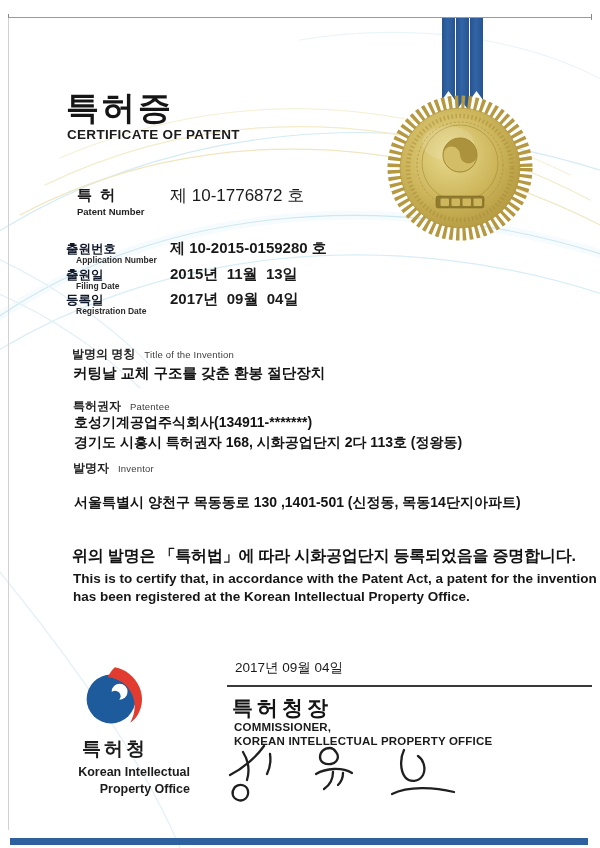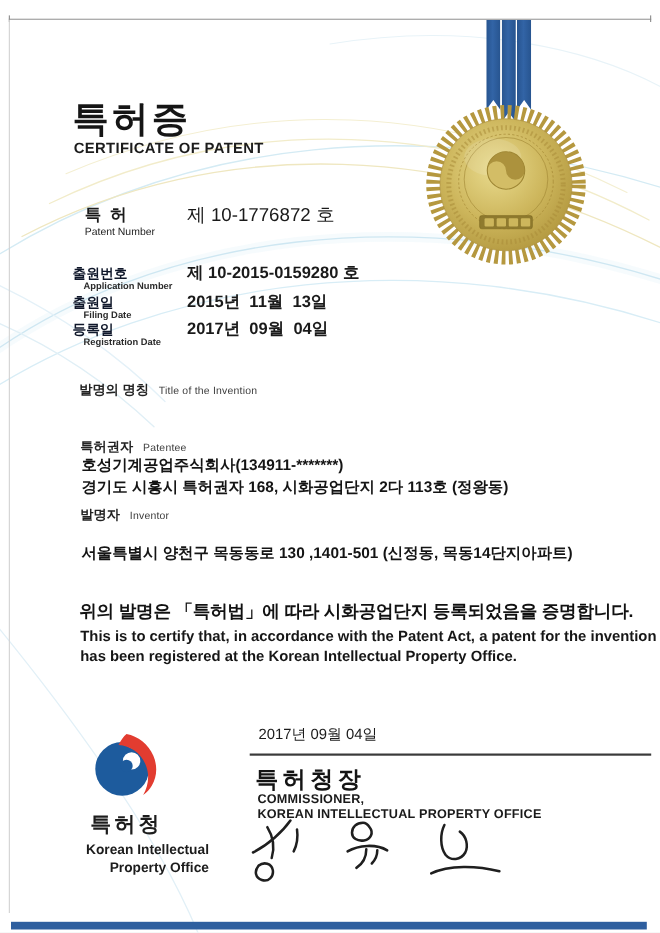--- a/index.html
+++ b/index.html
@@ -33,21 +33,21 @@
   .ribbon.r3 { left:470px; height:82px; }
 
   .medal { position:absolute; left:385px; top:93px; }
 
   
   .title-ko { left:66px; top:86px; font-size:33px; font-weight:700; letter-spacing:3px; color:#151515; }
   .title-en { left:67px; top:127px; font-size:13.5px; font-weight:700; letter-spacing:0.3px; color:#1c1c1c; }
 
   
   .pn-label { left:77px; top:186px; font-size:15px; font-weight:700; letter-spacing:2px; }
-  .pn-sub   { left:77px; top:206px; font-size:9.5px; font-weight:400; color:#232323; }
+  .pn-sub   { left:77px; top:206px; font-size:9.5px; font-weight:700; color:#232323; }
   .pn-value { left:170px; top:184px; font-size:17px; font-weight:400; white-space:pre; }
 
   
   .f-label { left:66px; font-size:12.5px; font-weight:700; color:#0f172a; }
   .f-sub   { left:76px; font-size:8.5px; font-weight:700; color:#2b2b2b; }
   .f-value { left:170px; font-size:15px; font-weight:700; white-space:pre; }
 
   
   .sec-label { font-size:12px; font-weight:700; color:#222; }
   .sec-label .en { font-size:9.5px; font-weight:400; color:#3d3d3d; margin-left:9px; letter-spacing:0.2px; }
@@ -139,20 +139,21 @@
   <div class="abs f-sub" style="top:281px">Filing Date</div>
   <div class="abs f-value" style="top:265px">2015년  11월  13일</div>
 
   <div class="abs f-label" style="top:292px">등록일</div>
   <div class="abs f-sub" style="top:306px">Registration Date</div>
   <div class="abs f-value" style="top:290px">2017년  09월  04일</div>
 
   <div class="abs sec-label" style="left:72px; top:346px">
     <span>발명의 명칭</span><span class="en">Title of the Invention</span>
   </div>
+  <div class="abs sec-line" style="left:73px; top:364px; font-size:14.5px">커팅날 교체 구조를 갖춘 환봉 절단장치</div>
 
   <div class="abs sec-label" style="left:73px; top:398px">
     <span>특허권자</span><span class="en">Patentee</span>
   </div>
   <div class="abs sec-line" style="left:74px; top:414px">호성기계공업주식회사(134911-*******)</div>
   <div class="abs sec-line" style="left:74px; top:434px">경기도 시흥시 특허권자 168, 시화공업단지 2다 113호 (정왕동)</div>
 
   <div class="abs sec-label" style="left:73px; top:460px">
     <span>발명자</span><span class="en">Inventor</span>
   </div>

